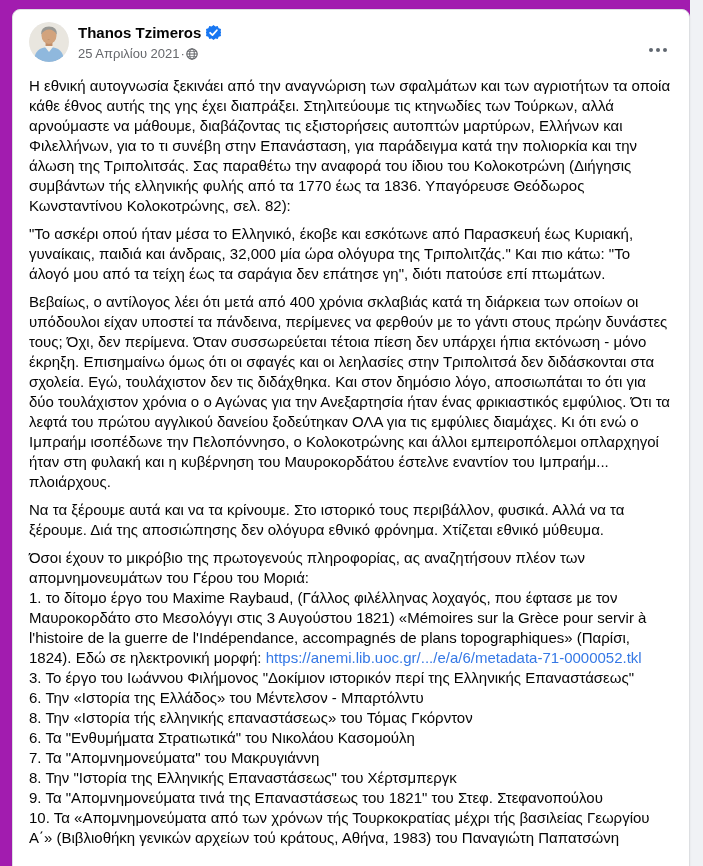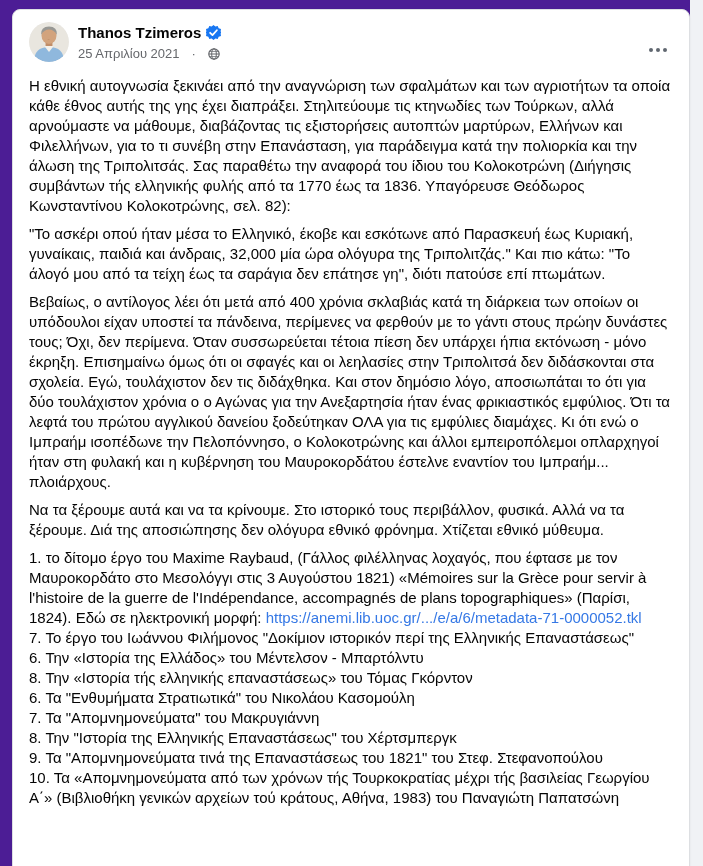--- a/index.html
+++ b/index.html
@@ -1,33 +1,33 @@
 <!DOCTYPE html>
 <html><head>
 <meta charset="utf-8">
 <style>
   * { margin:0; padding:0; box-sizing:border-box; }
   html,body { width:703px; height:866px; overflow:hidden; background:#ffffff;
               font-family:"Liberation Sans","DejaVu Sans",sans-serif; }
-  .page { position:relative; width:703px; height:866px; background:#4c1d95; }
+  .page { position:relative; width:703px; height:866px; background:#a21caf; }
   .gutter-right { position:absolute; top:0; right:0; width:13px; height:100%;
                   background:#f0f2f5; }
   .card { position:absolute; left:12px; top:9px; width:678px; height:880px;
           background:#ffffff; border:1px solid #dddfe2; border-radius:8px;
           box-shadow:0 1px 2px rgba(0,0,0,.08); overflow:hidden; }
   .header { display:flex; align-items:flex-start; padding:12px 16px 0 16px; }
   .avatar { width:40px; height:40px; border-radius:50%; overflow:hidden;
             flex:0 0 40px; cursor:pointer; box-shadow:0 0 0 1px rgba(0,0,0,.06) inset; }
   .avatar svg { display:block; width:40px; height:40px; }
   .header-text { margin-left:9px; padding-top:1px; }
   .name-row { display:flex; align-items:center; gap:5px; }
   .author { font-size:15px; font-weight:700; color:#050505; cursor:pointer; line-height:19px; }
   .badge { width:15px; height:15px; display:inline-flex; }
   .badge svg { width:15px; height:15px; display:block; }
-  .meta-row { display:flex; align-items:center; gap:12px; margin-top:4px;
+  .meta-row { display:flex; align-items:center; gap:1px; margin-top:4px;
               font-size:13px; color:#65676b; cursor:pointer; }
   .globe { display:inline-flex; }
   .globe svg { width:12px; height:12px; display:block; }
   .more { margin-left:auto; margin-top:10px; background:none; border:none;
           cursor:pointer; padding:8px 6px; border-radius:50%; }
   .dots { display:inline-flex; gap:3px; }
   .dots i { width:4px; height:4px; border-radius:50%; background:#606770; display:block; }
   .content { padding:13px 16px 16px 16px; font-size:15px; line-height:20px;
              color:#050505; }
   .para + .para { margin-top:8px; }
@@ -95,22 +95,23 @@
       </button>
     </div>
 
     <div class="content">
       <div class="para">Η εθνική αυτογνωσία ξεκινάει από την αναγνώριση των σφαλμάτων και των αγριοτήτων τα οποία κάθε έθνος αυτής της γης έχει διαπράξει. Στηλιτεύουμε τις κτηνωδίες των Τούρκων, αλλά αρνούμαστε να μάθουμε, διαβάζοντας τις εξιστορήσεις αυτοπτών μαρτύρων, Ελλήνων και Φιλελλήνων, για το τι συνέβη στην Επανάσταση, για παράδειγμα κατά την πολιορκία και την άλωση της Τριπολιτσάς. Σας παραθέτω την αναφορά του ίδιου του Κολοκοτρώνη (Διήγησις συμβάντων τής ελληνικής φυλής από τα 1770 έως τα 1836. Υπαγόρευσε Θεόδωρος Κωνσταντίνου Κολοκοτρώνης, σελ. 82):</div>
       <div class="para">"Το ασκέρι οπού ήταν μέσα το Ελληνικό, έκοβε και εσκότωνε από Παρασκευή έως Κυριακή, γυναίκαις, παιδιά και άνδραις, 32,000 μία ώρα ολόγυρα της Τριπολιτζάς." Και πιο κάτω: "Το άλογό μου από τα τείχη έως τα σαράγια δεν επάτησε γη", διότι πατούσε επί πτωμάτων.</div>
       <div class="para">Βεβαίως, ο αντίλογος λέει ότι μετά από 400 χρόνια σκλαβιάς κατά τη διάρκεια των οποίων οι υπόδουλοι είχαν υποστεί τα πάνδεινα, περίμενες να φερθούν με το γάντι στους πρώην δυνάστες τους; Όχι, δεν περίμενα. Όταν συσσωρεύεται τέτοια πίεση δεν υπάρχει ήπια εκτόνωση - μόνο έκρηξη. Επισημαίνω όμως ότι οι σφαγές και οι λεηλασίες στην Τριπολιτσά δεν διδάσκονται στα σχολεία. Εγώ, τουλάχιστον δεν τις διδάχθηκα. Και στον δημόσιο λόγο, αποσιωπάται το ότι για δύο τουλάχιστον χρόνια ο ο Αγώνας για την Ανεξαρτησία ήταν ένας φρικιαστικός εμφύλιος. Ότι τα λεφτά του πρώτου αγγλικού δανείου ξοδεύτηκαν ΟΛΑ για τις εμφύλιες διαμάχες. Κι ότι ενώ ο Ιμπραήμ ισοπέδωνε την Πελοπόννησο, ο Κολοκοτρώνης και άλλοι εμπειροπόλεμοι οπλαρχηγοί ήταν στη φυλακή και η κυβέρνηση του Μαυροκορδάτου έστελνε εναντίον του Ιμπραήμ... πλοιάρχους.</div>
       <div class="para">Να τα ξέρουμε αυτά και να τα κρίνουμε. Στο ιστορικό τους περιβάλλον, φυσικά. Αλλά να τα ξέρουμε. Διά της αποσιώπησης δεν ολόγυρα εθνικό φρόνημα. Χτίζεται εθνικό μύθευμα.</div>
 
       <div class="para">
+        <div>Όσοι έχουν το μικρόβιο της πρωτογενούς πληροφορίας, ας αναζητήσουν πλέον των απομνημονευμάτων του Γέρου του Μοριά:</div>
         <div><span>1. το δίτομο έργο του Maxime Raybaud, (Γάλλος φιλέλληνας λοχαγός, που έφτασε με τον Μαυροκορδάτο στο Μεσολόγγι στις 3 Αυγούστου 1821) «Mémoires sur la Grèce pour servir à l'histoire de la guerre de l'Indépendance, accompagnés de plans topographiques» (Παρίσι, 1824). Εδώ σε ηλεκτρονική μορφή: </span><a class="link">https://anemi.lib.uoc.gr/.../e/a/6/metadata-71-0000052.tkl</a></div>
-        <div>7. Το έργο του Ιωάννου Φιλήμονος "Δοκίμιον ιστορικόν περί της Ελληνικής Επαναστάσεως"</div>
+        <div>3. Το έργο του Ιωάννου Φιλήμονος "Δοκίμιον ιστορικόν περί της Ελληνικής Επαναστάσεως"</div>
         <div>6. Την «Ιστορία της Ελλάδος» του Μέντελσον - Μπαρτόλντυ</div>
         <div>8. Την «Ιστορία τής ελληνικής επαναστάσεως» του Τόμας Γκόρντον</div>
         <div>6. Τα "Ενθυμήματα Στρατιωτικά" του Νικολάου Κασομούλη</div>
         <div>7. Τα "Απομνημονεύματα" του Μακρυγιάννη</div>
         <div>8. Την "Ιστορία της Ελληνικής Επαναστάσεως" του Χέρτσμπεργκ</div>
         <div>9. Τα "Απομνημονεύματα τινά της Επαναστάσεως του 1821" του Στεφ. Στεφανοπούλου</div>
         <div>10. Τα «Απομνημονεύματα από των χρόνων τής Τουρκοκρατίας μέχρι τής βασιλείας Γεωργίου Α΄» (Βιβλιοθήκη γενικών αρχείων τού κράτους, Αθήνα, 1983) του Παναγιώτη Παπατσώνη</div>
       </div>
     </div>
 

